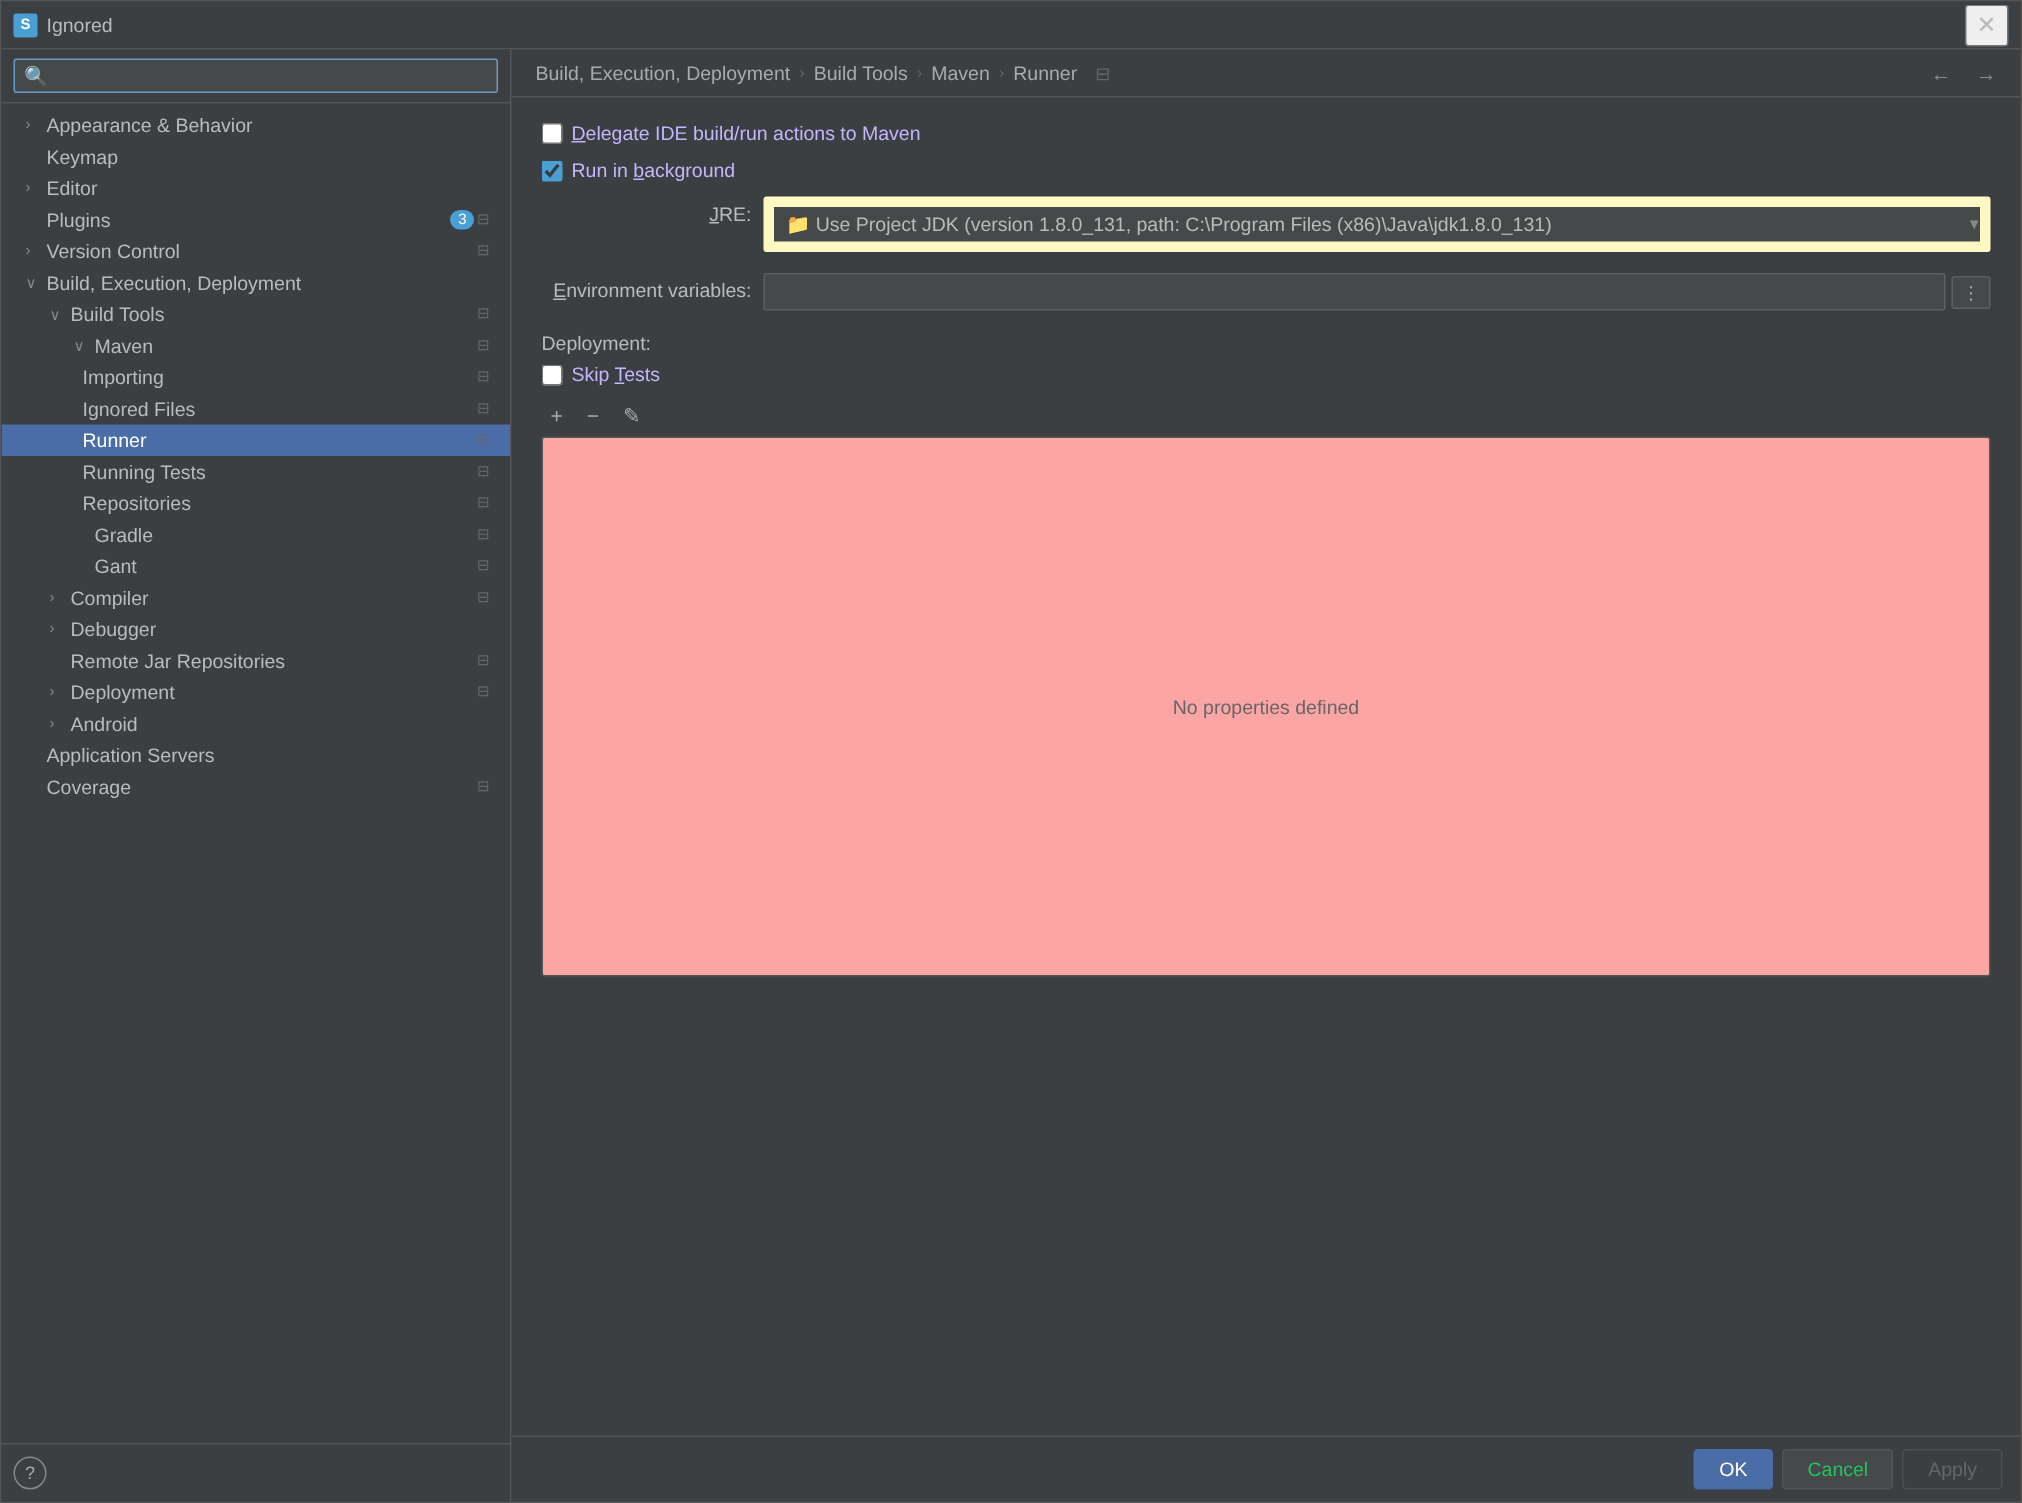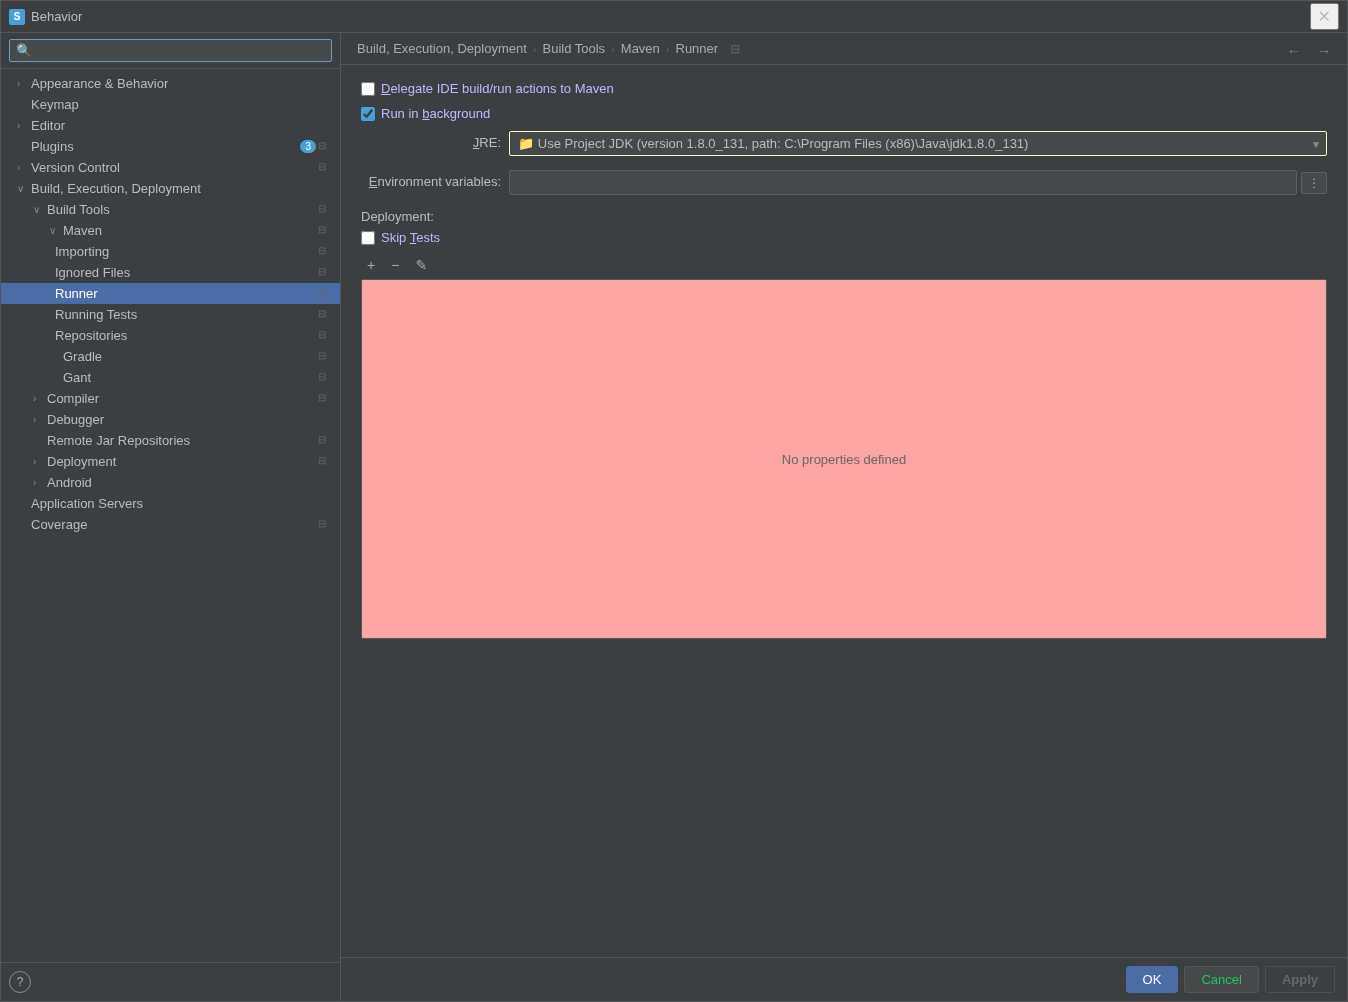--- a/index.html
+++ b/index.html
@@ -245,21 +245,21 @@
       background: transparent;
       border: none;
       color: #888;
       cursor: pointer;
       font-size: 12px;
       padding: 2px;
     }
     .jre-select {
       width: 100%;
       background: #45494a;
-      border: 1px solid #fef9c3;
+      border: 7px solid #fef9c3;
       color: #bbbbbb;
       padding: 4px 8px;
       font-size: 13px;
       border-radius: 2px;
       outline: none;
       cursor: pointer;
       appearance: none;
     }
     .select-wrapper {
       position: relative;
@@ -358,31 +358,30 @@
     }
     .btn-default {
       background: #45494a;
       color: #22c55e;
     }
     .btn-disabled {
       background: #3c3f41;
       color: #666;
       cursor: default;
       border-color: #4b5052;
-      font-weight: bold;
     }
   </style>
 </head>
 <body>
 
 <div class="window">
 
   <div class="title-bar">
     <div class="title-bar-icon">S</div>
-    <span class="title-bar-text">Behavior</span>
+    <span class="title-bar-text">Ignored</span>
     <button class="title-bar-close">✕</button>
   </div>
 
   <div class="content">
 
     <div class="sidebar">
       <div class="search-box">
         <input class="search-input" type="text" placeholder="🔍" style="">
       </div>
       <div class="tree">

